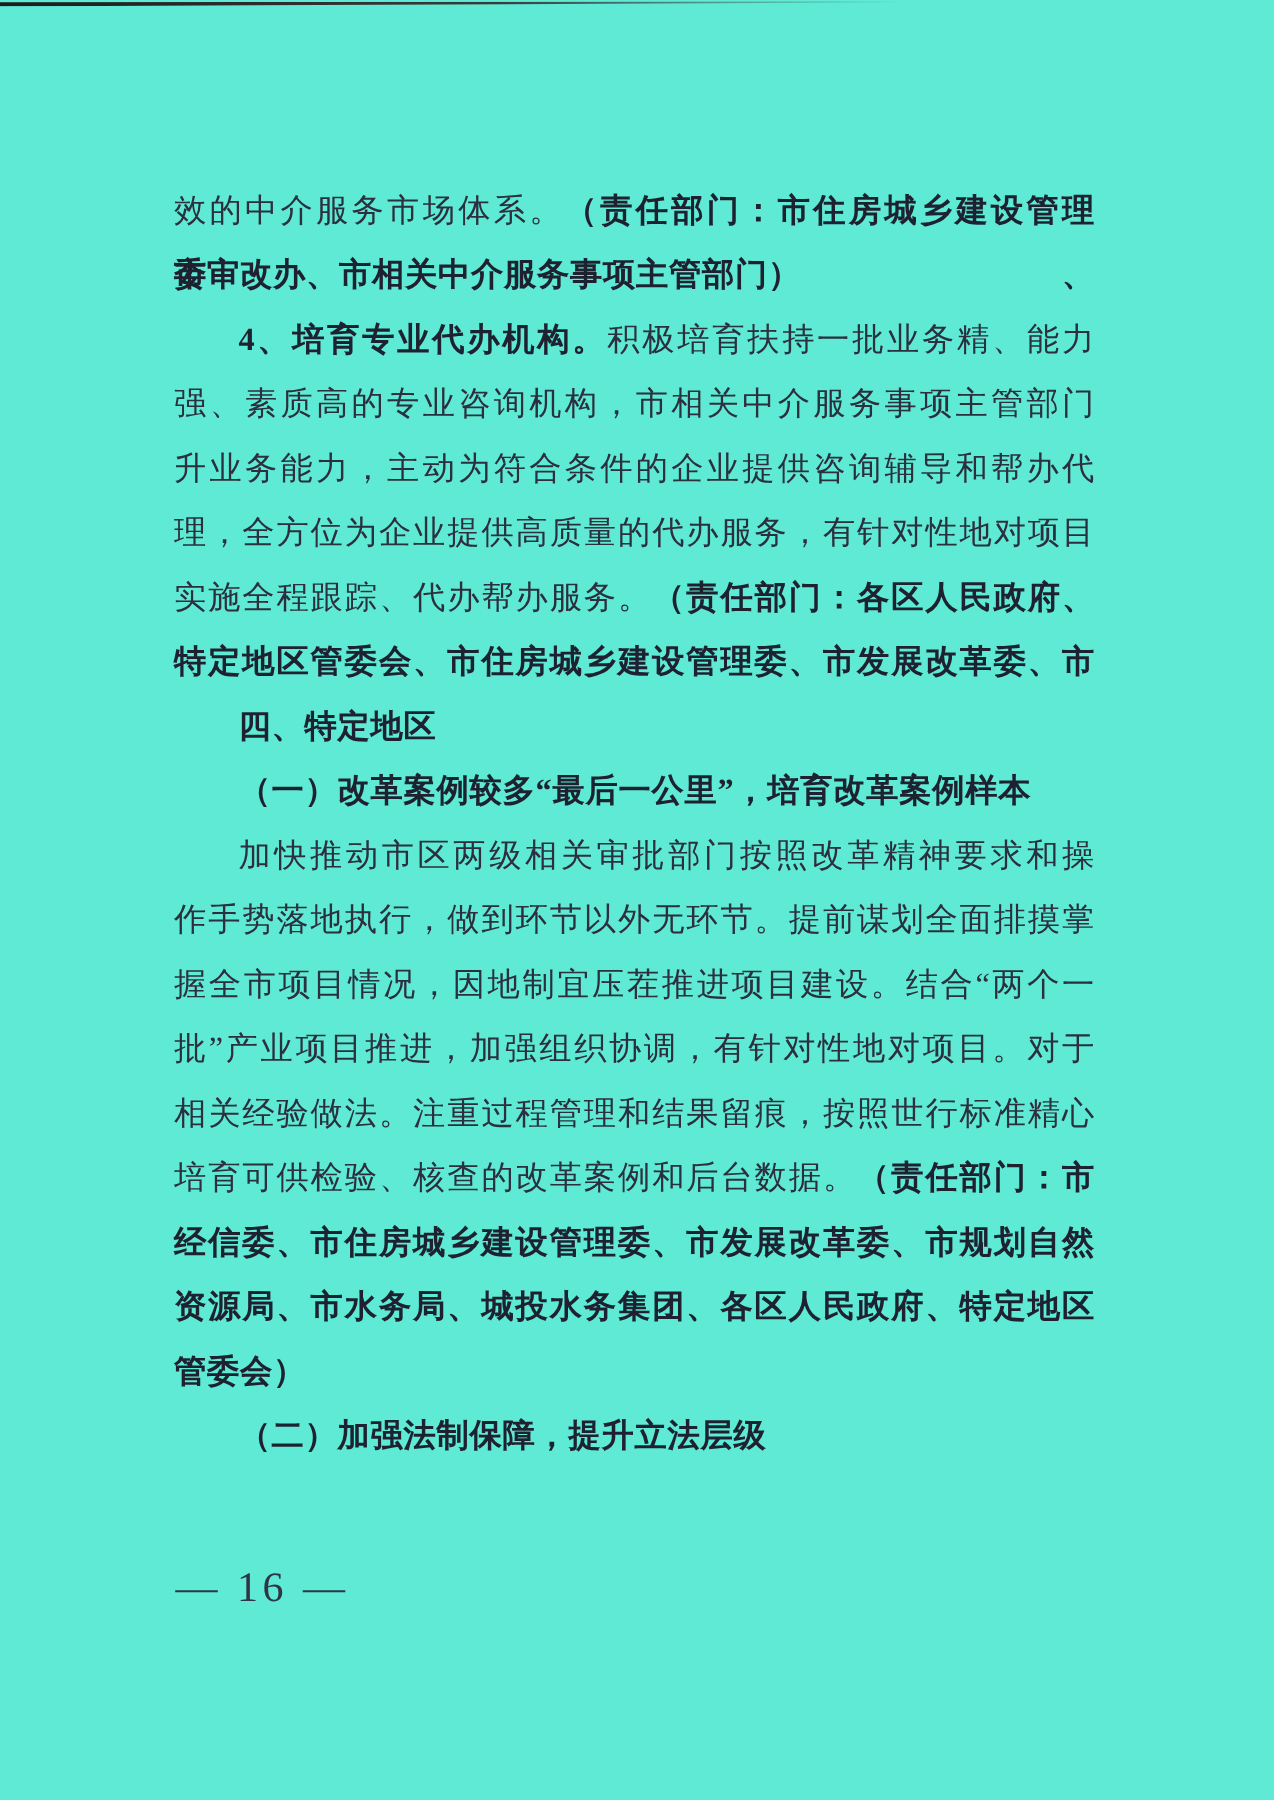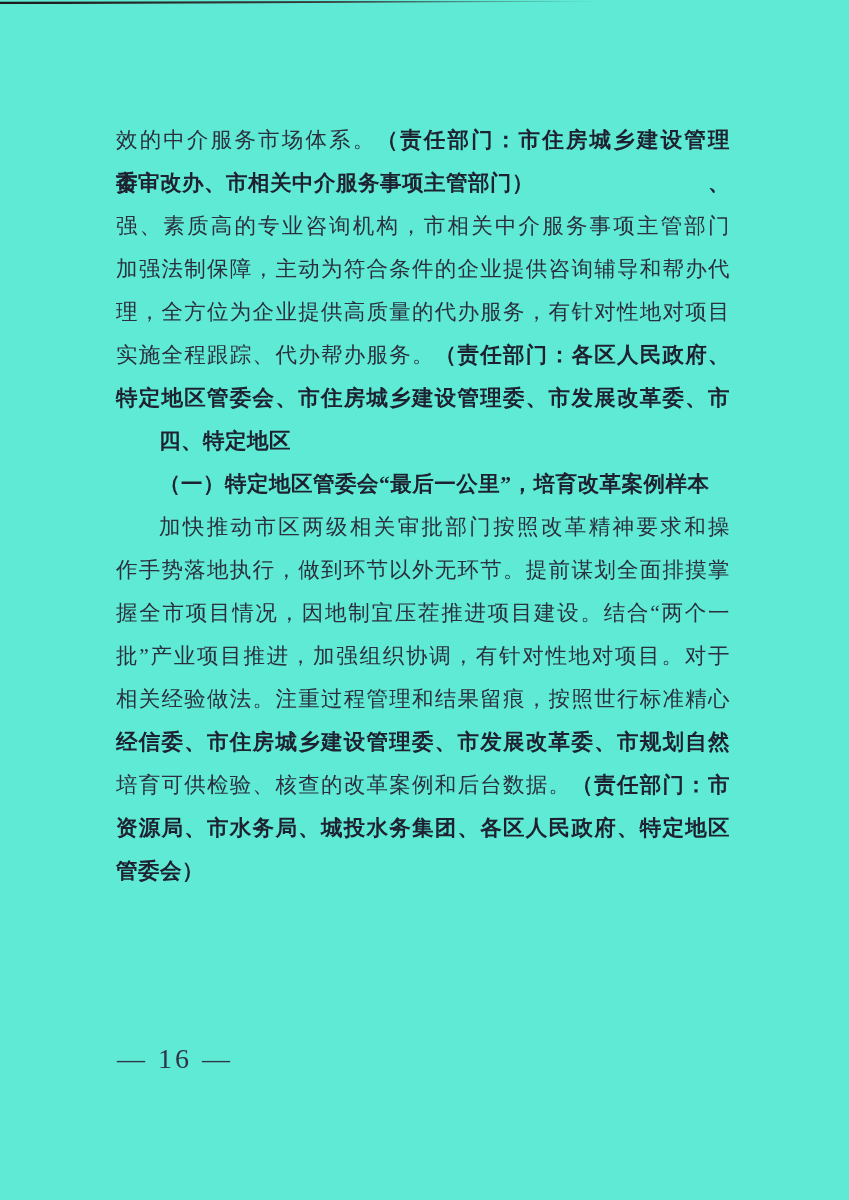--- a/index.html
+++ b/index.html
@@ -50,53 +50,55 @@
 <div class="page">
 
   <div class="scan-artifact"></div>
 
   <div class="content">
 
     <div class="line jl"><span>效的中介服务市场体系。</span><span class="b">（责任部门：市住房城乡建设管理委、</span></div>
 
     <div class="line ll"><span class="b">市审改办、市相关中介服务事项主管部门）</span></div>
 
+    <div class="line jl ind"><span class="b">4、培育专业代办机构。</span><span>积极培育扶持一批业务精、能力</span></div>
 
     <div class="line jl"><span>强、素质高的专业咨询机构，市相关中介服务事项主管部门</span></div>
 
-    <div class="line jl"><span>加强法制保障，主动为符合条件的企业提供咨询辅导和帮办代</span></div>
+    <div class="line jl"><span>升业务能力，主动为符合条件的企业提供咨询辅导和帮办代</span></div>
 
     <div class="line jl"><span>理，全方位为企业提供高质量的代办服务，有针对性地对项目</span></div>
 
     <div class="line jl"><span>实施全程跟踪、代办帮办服务。</span><span class="b">（责任部门：各区人民政府、</span></div>
 
     <div class="line jl"><span class="b">特定地区管委会、市住房城乡建设管理委、市发展改革委、市</span></div>
 
 
     <div class="line ll ind"><span class="b">四、特定地区</span></div>
 
-    <div class="line ll ind"><span class="b">（一）特定地区管委会“最后一公里”，培育改革案例样本</span></div>
+    <div class="line ll ind"><span class="b">（一）改革案例较多“最后一公里”，培育改革案例样本</span></div>
 
     <div class="line jl ind"><span>加快推动市区两级相关审批部门按照改革精神要求和操</span></div>
 
     <div class="line jl"><span>作手势落地执行，做到环节以外无环节。提前谋划全面排摸掌</span></div>
 
     <div class="line jl"><span>握全市项目情况，因地制宜压茬推进项目建设。结合“两个一</span></div>
 
     <div class="line jl"><span>批”产业项目推进，加强组织协调，有针对性地对项目。对于</span></div>
 
 
     <div class="line jl"><span>相关经验做法。注重过程管理和结果留痕，按照世行标准精心</span></div>
 
+    <div class="line jl"><span>培育可供检验、核查的改革案例和后台数据。</span><span class="b">（责任部门：市</span></div>
+
     <div class="line jl"><span class="b">经信委、市住房城乡建设管理委、市发展改革委、市规划自然</span></div>
-
-    <div class="line jl"><span>培育可供检验、核查的改革案例和后台数据。</span><span class="b">（责任部门：市</span></div>
 
     <div class="line jl"><span class="b">资源局、市水务局、城投水务集团、各区人民政府、特定地区</span></div>
 
     <div class="line ll"><span class="b">管委会）</span></div>
 
+    <div class="line ll ind"><span class="b">（二）加强法制保障，提升立法层级</span></div>
 
   </div>
 
   <div class="page-number">— 16 —</div>
 
 </div>
 
 </body></html>

